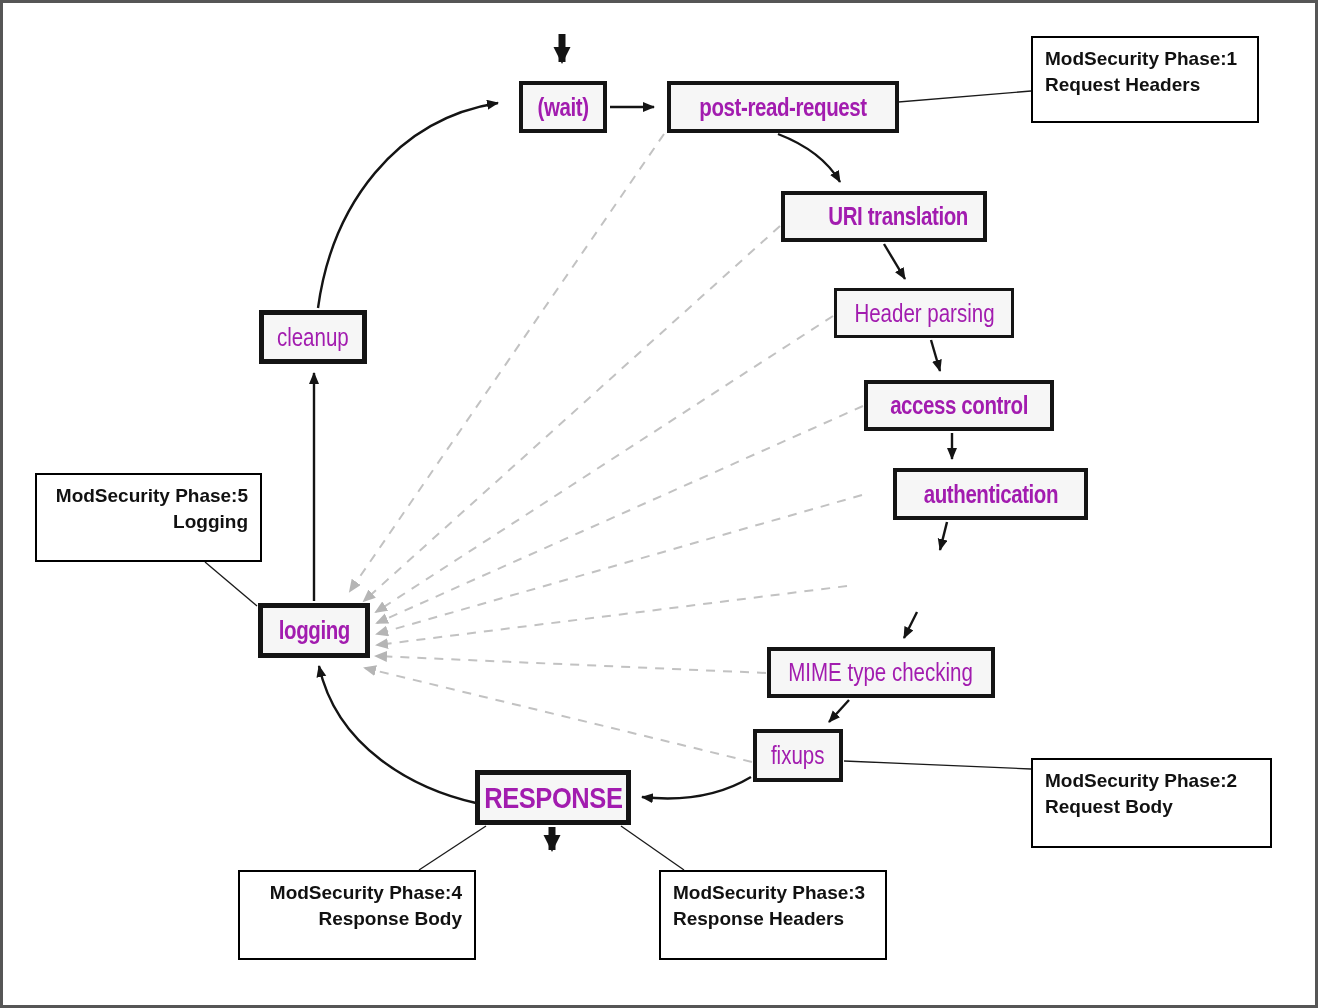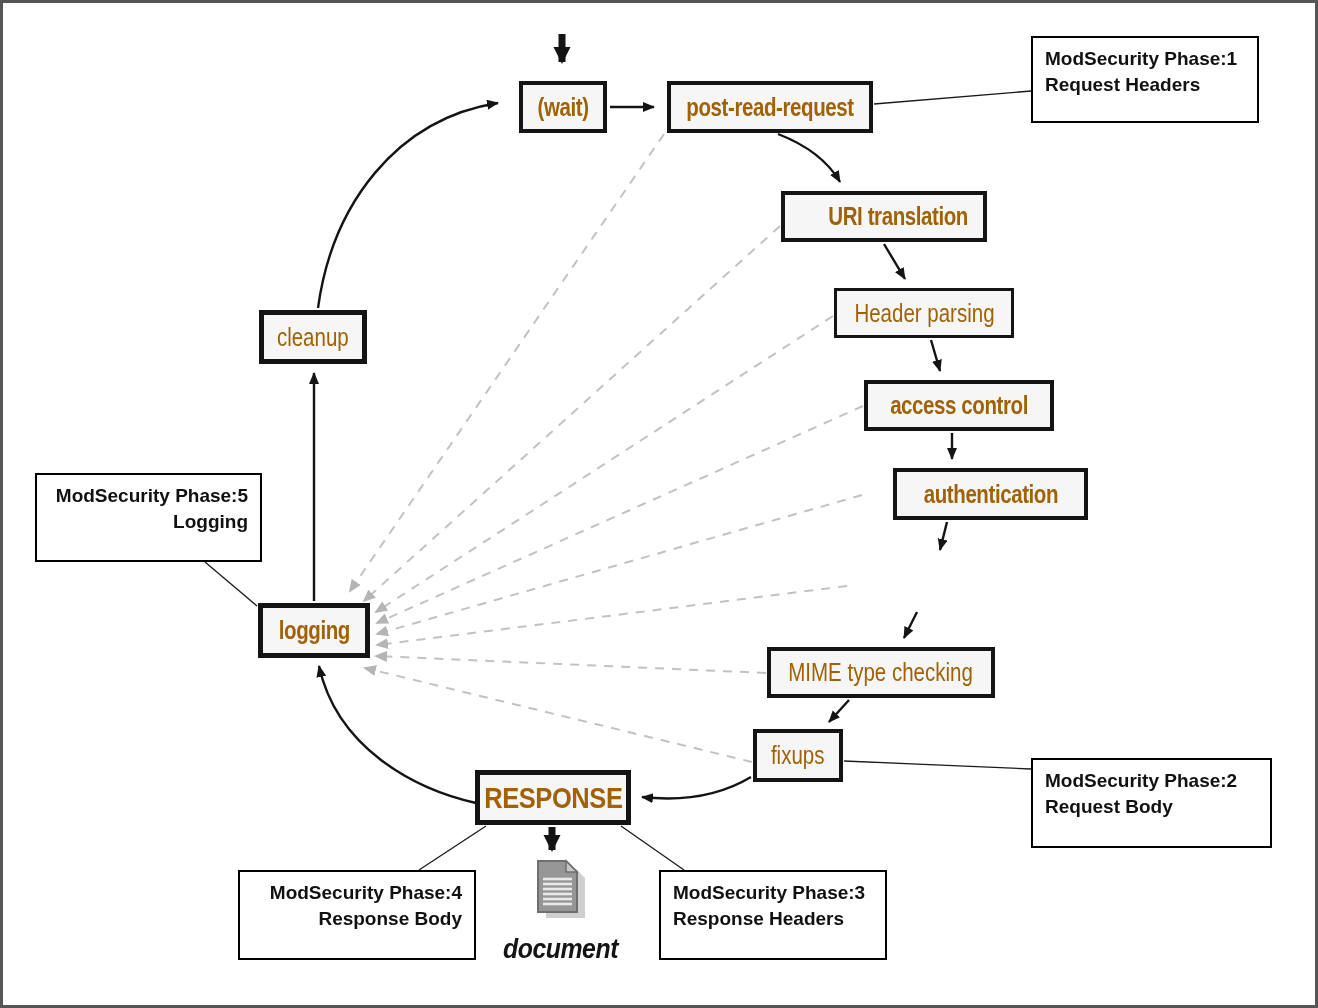--- a/index.html
+++ b/index.html
@@ -8,21 +8,21 @@
     font-family:"Liberation Sans",sans-serif;position:relative;
   }
   .stage{position:absolute;left:0;top:0;width:1318px;height:1008px;background:#fff;}
   .frame{position:absolute;inset:0;border:3px solid #565656;pointer-events:none;}
   svg.wires{position:absolute;left:0;top:0;width:1318px;height:1008px;pointer-events:none;}
 
   
   .node{
     position:absolute;background:#f6f6f6;border:4px solid #141414;
     display:flex;align-items:center;justify-content:center;
-    box-sizing:border-box;color:#a16207;
+    box-sizing:border-box;color:#a21caf;
   }
   .node .t{
     display:inline-block;transform:scaleX(0.82);transform-origin:center;
     white-space:nowrap;font-size:25px;font-weight:700;letter-spacing:-0.5px;
   }
   .node.light .t{font-weight:400;letter-spacing:0;}
   .node.heavy{border-width:5px;}
   .node.response .t{font-size:30px;transform:scaleX(0.85);}
 
   
@@ -94,21 +94,21 @@
       <path d="M 621 826 L 684 870"></path>
       <path d="M 486 826 L 419 870"></path>
       <path d="M 205 562 L 257 606"></path>
     </g>
   </svg>
 
   <div class="node" style="left:519px;top:81px;width:88px;height:52px;">
     <span class="t">(wait)</span>
   </div>
 
-  <div class="node" style="left:667px;top:81px;width:206px;height:52px;">
+  <div class="node" style="left:667px;top:81px;width:232px;height:52px;">
     <span class="t">post-read-request</span>
   </div>
 
   <div class="node" style="left:781px;top:191px;width:206px;height:51px;padding-left:28px;">
     <span class="t">URI translation</span>
   </div>
 
   <div class="node light" style="left:834px;top:288px;width:180px;height:50px;border-width:3px;justify-content:center;">
     <span class="t">Header parsing</span>
   </div>
@@ -160,31 +160,15 @@
   <div class="callout right" style="left:238px;top:870px;width:238px;height:90px;">
     <div>ModSecurity Phase:4</div>
     <div>Response Body</div>
   </div>
 
   <div class="callout right" style="left:35px;top:473px;width:227px;height:89px;">
     <div>ModSecurity Phase:5</div>
     <div>Logging</div>
   </div>
 
-  <div class="doc-wrap">
-    <svg width="70" height="72" viewBox="0 0 70 72">
-      <path d="M21 13 h30 l9 9 v40 h-39 z" fill="#cfcfcf"></path>
-      <path d="M13 5 h28 l11 11 v40 h-39 z" fill="#969696" stroke="#6f6f6f" stroke-width="2"></path>
-      <path d="M41 5 l11 11 h-11 z" fill="#c6c6c6" stroke="#6f6f6f" stroke-width="1.5"></path>
-      <g stroke="#e9e9e9" stroke-width="2.6">
-        <line x1="18" y1="23" x2="47" y2="23"></line>
-        <line x1="18" y1="28" x2="47" y2="28"></line>
-        <line x1="18" y1="33" x2="47" y2="33"></line>
-        <line x1="18" y1="38" x2="47" y2="38"></line>
-        <line x1="18" y1="43" x2="47" y2="43"></line>
-        <line x1="18" y1="48" x2="47" y2="48"></line>
-      </g>
-    </svg>
-    <span class="doc-label">document</span>
-  </div>
 
   <div class="frame"></div>
 </div>
 
 </body></html>

